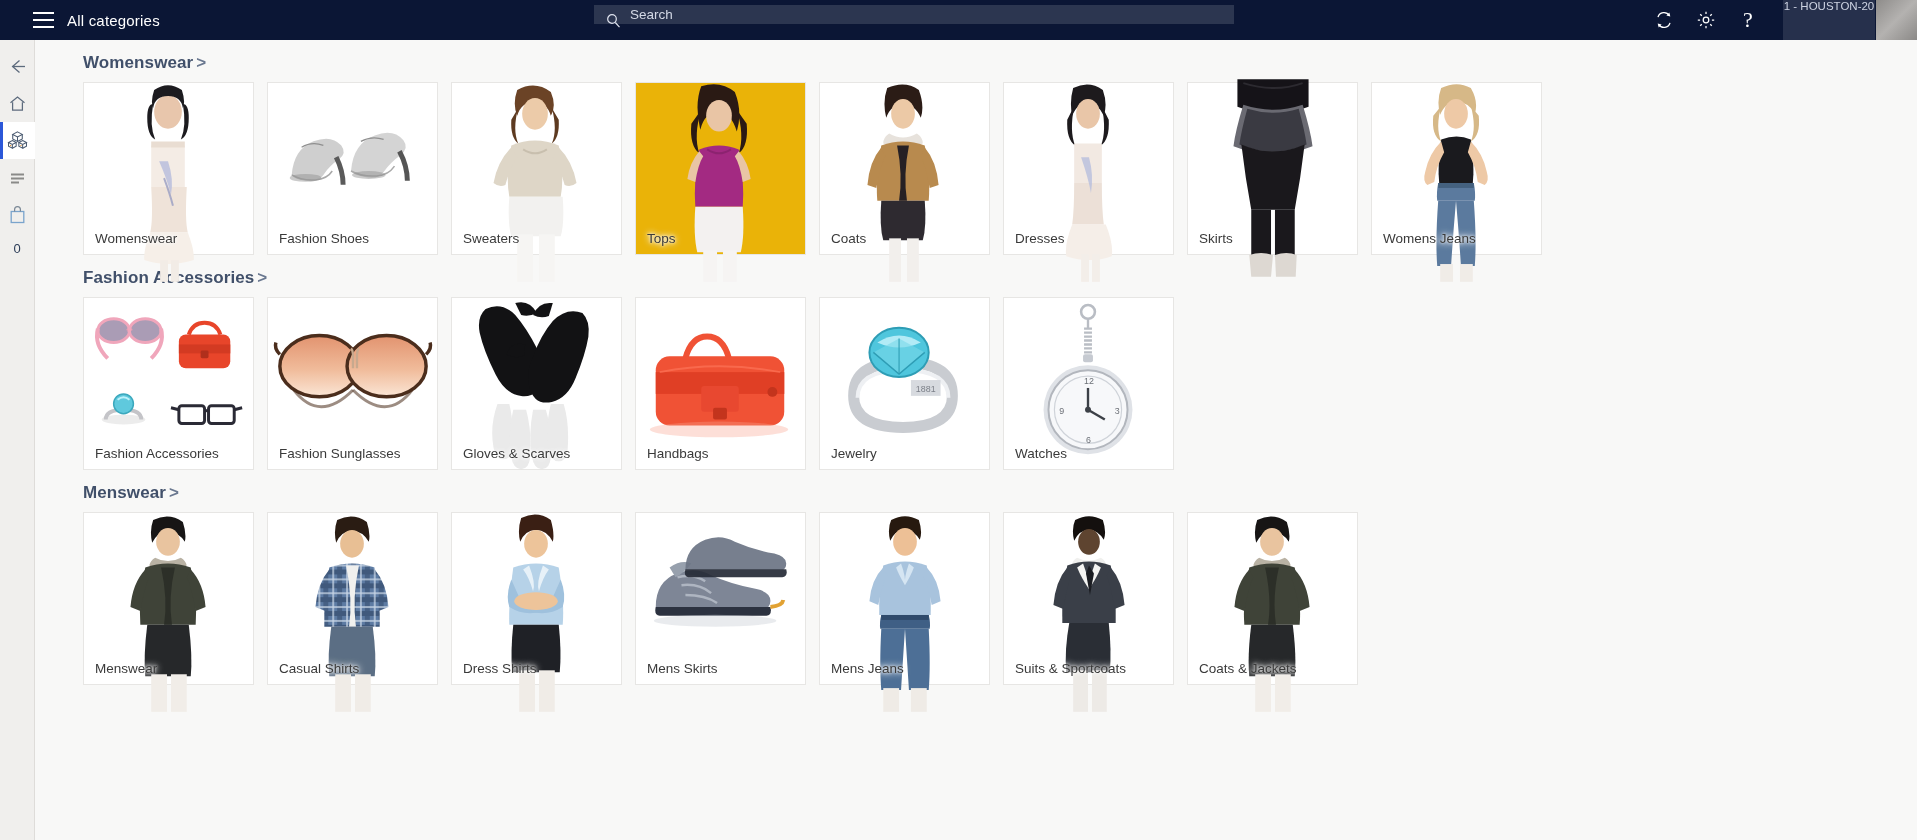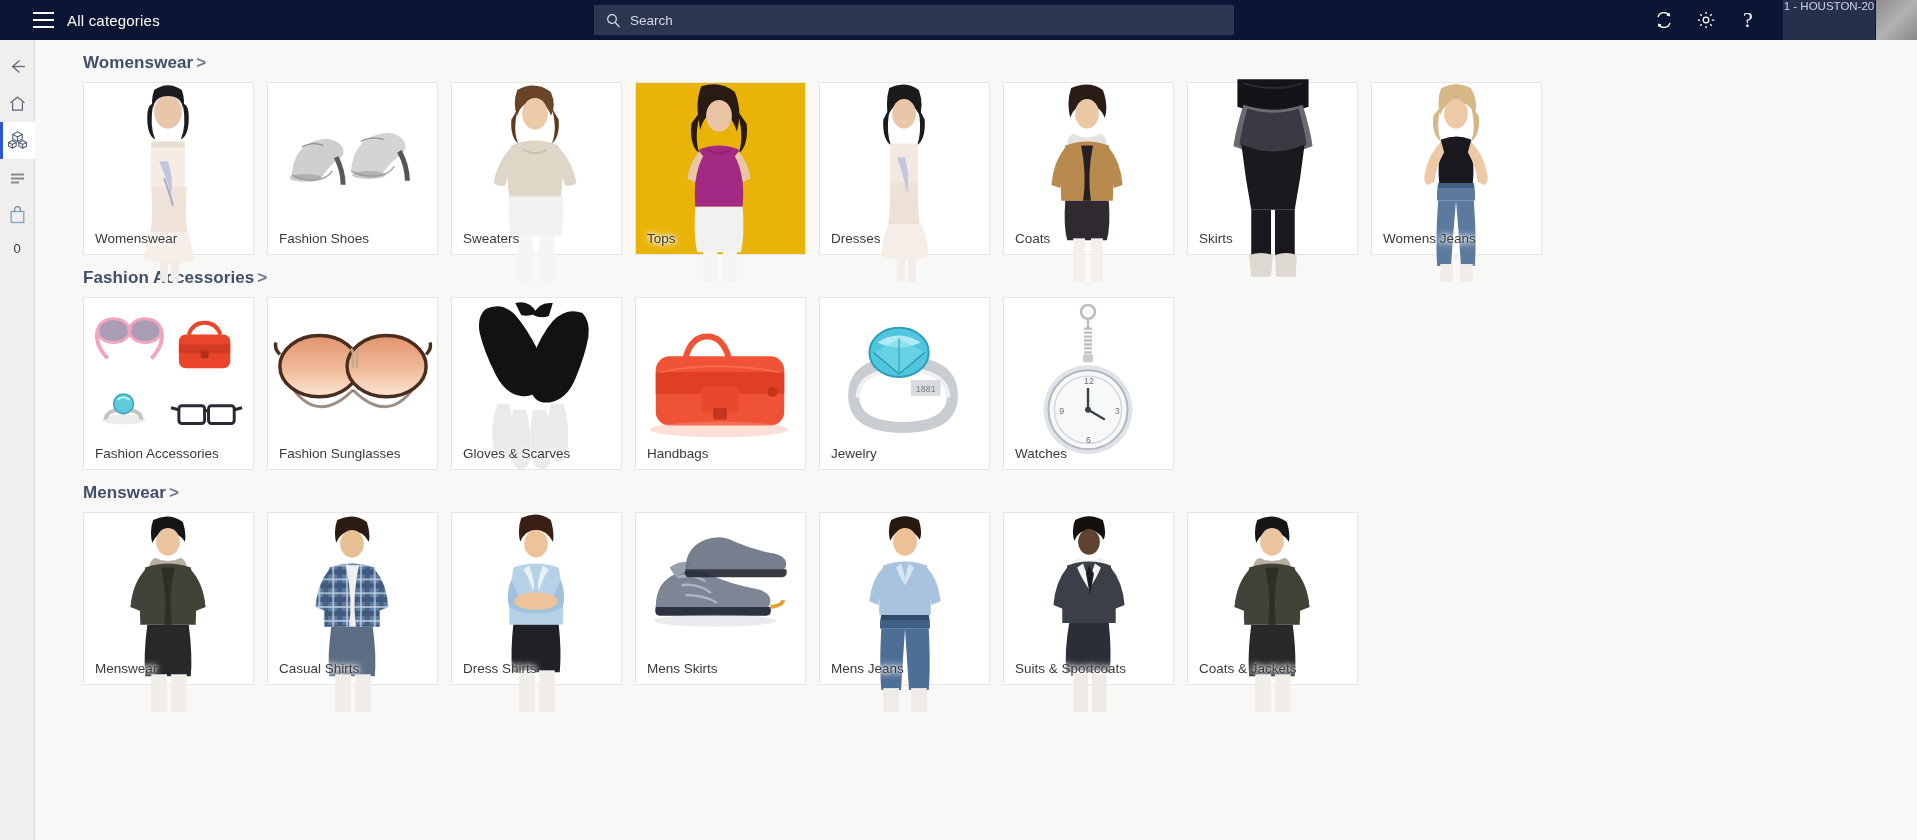--- a/index.html
+++ b/index.html
@@ -25,21 +25,21 @@
     display:flex; flex-direction:column; justify-content:center; align-items:center;
     gap:5px; cursor:pointer;
   }
   .hamburger span { display:block; width:21px; height:2px; background:#ffffff; }
   .app-title {
     color:#ffffff; font-size:15px; letter-spacing:.2px;
     margin-left:2px; white-space:nowrap;
   }
   .search-wrap {
     position:absolute; left:594px; top:5px;
-    width:640px; height:30px;
+    width:640px; height:19px;
   }
   .search-box {
     width:100%; height:100%;
     background:#2c3650;
     border:none; outline:none;
     color:#dfe3ee;
     font-family:"Liberation Sans", sans-serif;
     font-size:13.5px;
     padding-left:36px;
   }
@@ -330,51 +330,51 @@
               <rect x="88" y="168" width="14" height="32" fill="#f6f4f3"></rect>
               <path d="M72 66 q12 8 24 0" stroke="#8c2370" stroke-width="2" fill="none"></path>
             </svg>
           </div>
           <div class="label">Tops</div>
         </div>
 
         <div class="tile">
           <div class="thumb">
             <svg width="171" height="200" viewBox="0 0 171 200">
+              <path d="M68 4 q18 -8 32 2 q6 16 2 28 q-6 -14 -18 -14 q-12 0 -17 14 q-4 -16 1 -30 Z" fill="#2b1c16"></path>
+              <ellipse cx="84" cy="30" rx="12" ry="15" fill="#ecc9a6"></ellipse>
+              <path d="M70 50 q14 8 28 0 q6 4 6 10 q-20 10 -40 0 q0 -6 6 -10 Z" fill="#e7e2dc"></path>
+              <path d="M62 62 q22 -8 44 0 q6 34 4 56 h-52 q-2 -22 4 -56 Z" fill="#b88a4e"></path>
+              <path d="M78 62 q6 30 2 56 h8 q-4 -26 2 -56 Z" fill="#262024"></path>
+              <path d="M62 64 q-12 14 -14 38 l9 3 q4 -22 9 -32 Z" fill="#b88a4e"></path>
+              <path d="M106 64 q12 14 14 38 l-9 3 q-4 -22 -9 -32 Z" fill="#b88a4e"></path>
+              <path d="M62 118 h44 q2 26 -2 40 h-40 q-4 -14 -2 -40 Z" fill="#2e2a30"></path>
+              <rect x="70" y="156" width="12" height="44" fill="#f2efec"></rect>
+              <rect x="88" y="156" width="12" height="44" fill="#f2efec"></rect>
+            </svg>
+          </div>
+          <div class="label">Coats</div>
+        </div>
+
+        <div class="tile">
+          <div class="thumb">
+            <svg width="171" height="200" viewBox="0 0 171 200">
               <path d="M70 4 q16 -8 30 2 q5 14 1 26 q-6 -13 -16 -13 q-11 0 -16 13 q-3 -14 1 -28 Z" fill="#1d1a1d"></path>
               <ellipse cx="85" cy="30" rx="12" ry="15" fill="#e9c6a8"></ellipse>
               <path d="M71 22 q-5 26 1 40 q-9 -6 -8 -26 Z" fill="#1d1a1d"></path>
               <path d="M99 22 q5 26 -1 40 q9 -6 8 -26 Z" fill="#1d1a1d"></path>
               <path d="M71 60 h28 v40 h-28 Z" fill="#f2e9e2"></path>
               <path d="M71 100 q0 28 -2 42 h32 q-2 -14 -2 -42 Z" fill="#ece0d7"></path>
               <path d="M69 142 q-8 20 -6 32 q24 8 46 0 q2 -12 -6 -32 Z" fill="#f5eee8"></path>
               <path d="M78 74 q7 20 10 36 q3 -18 -2 -36 Z" fill="#b7bedd" opacity=".8"></path>
               <rect x="78" y="172" width="8" height="28" fill="#f3eee9"></rect>
               <rect x="89" y="172" width="8" height="28" fill="#f3eee9"></rect>
             </svg>
           </div>
           <div class="label">Dresses</div>
-        </div>
-
-        <div class="tile">
-          <div class="thumb">
-            <svg width="171" height="200" viewBox="0 0 171 200">
-              <path d="M68 4 q18 -8 32 2 q6 16 2 28 q-6 -14 -18 -14 q-12 0 -17 14 q-4 -16 1 -30 Z" fill="#2b1c16"></path>
-              <ellipse cx="84" cy="30" rx="12" ry="15" fill="#ecc9a6"></ellipse>
-              <path d="M70 50 q14 8 28 0 q6 4 6 10 q-20 10 -40 0 q0 -6 6 -10 Z" fill="#e7e2dc"></path>
-              <path d="M62 62 q22 -8 44 0 q6 34 4 56 h-52 q-2 -22 4 -56 Z" fill="#b88a4e"></path>
-              <path d="M78 62 q6 30 2 56 h8 q-4 -26 2 -56 Z" fill="#262024"></path>
-              <path d="M62 64 q-12 14 -14 38 l9 3 q4 -22 9 -32 Z" fill="#b88a4e"></path>
-              <path d="M106 64 q12 14 14 38 l-9 3 q-4 -22 -9 -32 Z" fill="#b88a4e"></path>
-              <path d="M62 118 h44 q2 26 -2 40 h-40 q-4 -14 -2 -40 Z" fill="#2e2a30"></path>
-              <rect x="70" y="156" width="12" height="44" fill="#f2efec"></rect>
-              <rect x="88" y="156" width="12" height="44" fill="#f2efec"></rect>
-            </svg>
-          </div>
-          <div class="label">Coats</div>
         </div>
 
         <div class="tile">
           <div class="thumb">
             <svg width="171" height="200" viewBox="0 0 171 200" style="margin-top:-5px">
               <path d="M50 0 h72 v28 q-36 14 -72 0 Z" fill="#151318"></path>
               <path d="M56 26 q30 10 60 0 q8 26 10 42 q-40 16 -80 0 q2 -16 10 -42 Z" fill="#6a6a72"></path>
               <path d="M60 30 q26 8 52 0 q6 22 8 36 q-34 14 -68 0 q2 -14 8 -36 Z" fill="#3a3a42"></path>
               <path d="M54 66 q32 14 64 0 q-4 34 -10 66 h-44 q-6 -32 -10 -66 Z" fill="#1a181c"></path>
               <path d="M64 132 h20 v48 h-20 Z" fill="#1a181c"></path>

